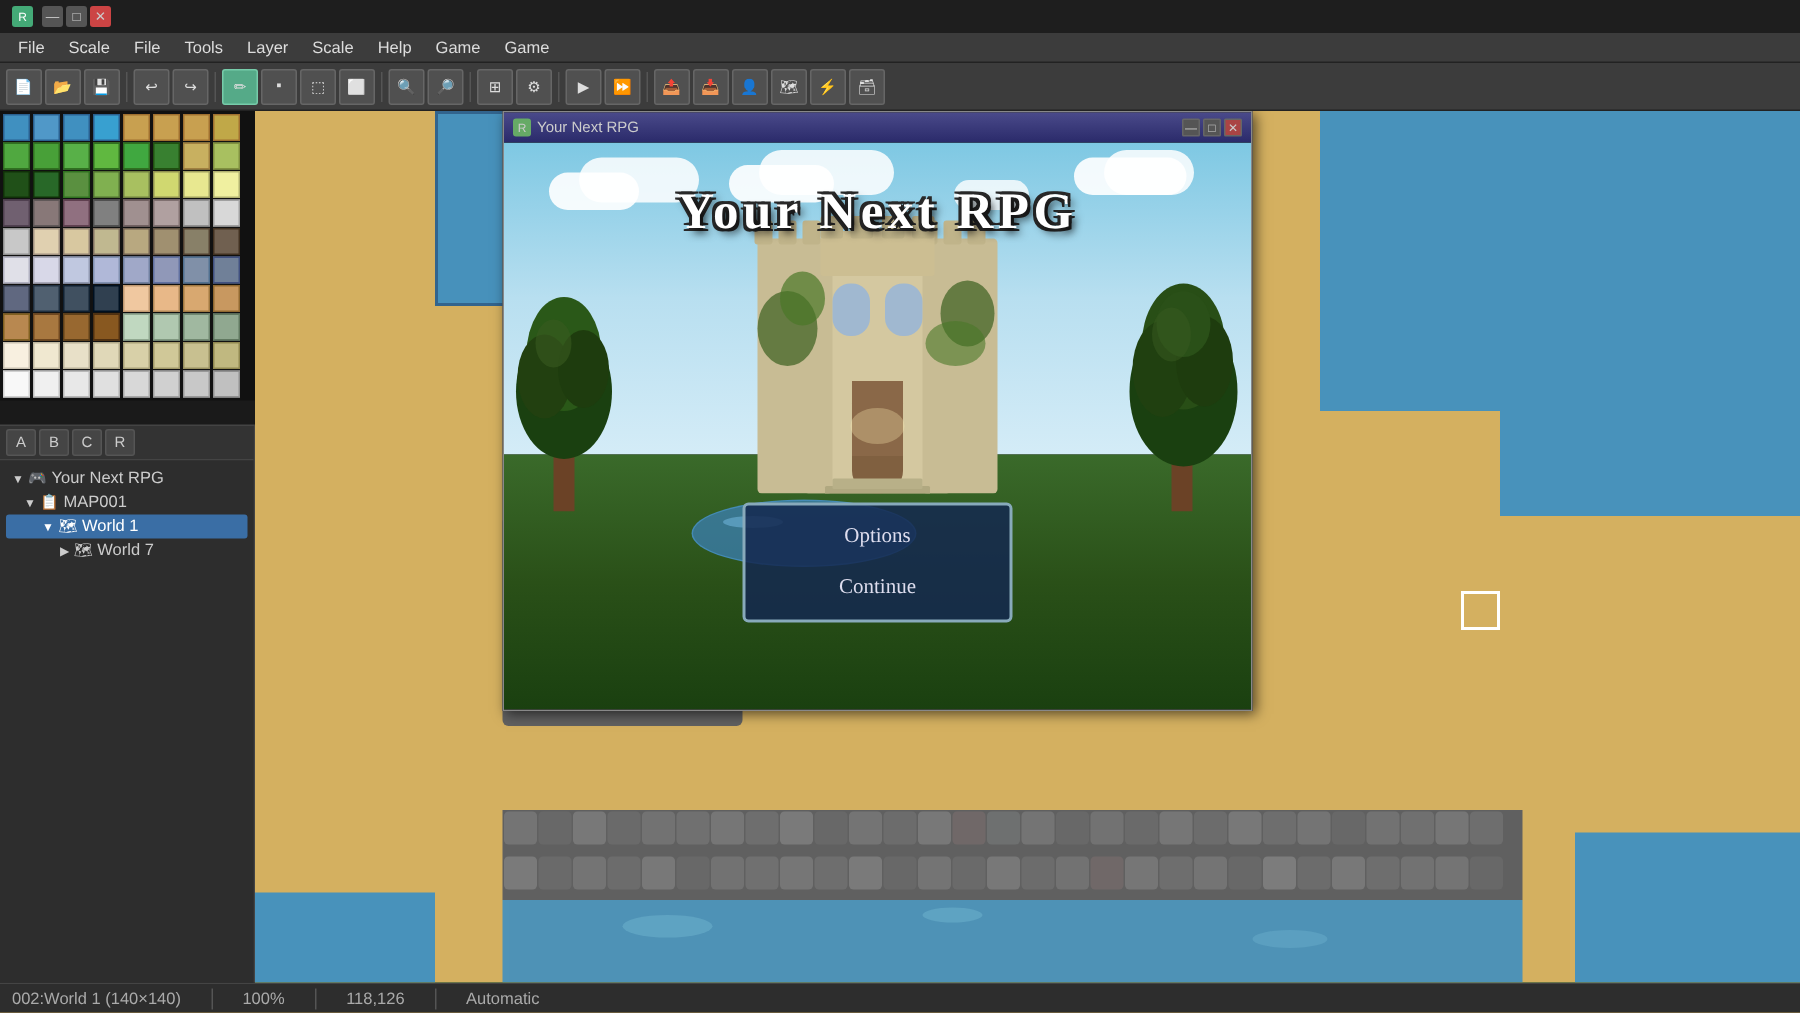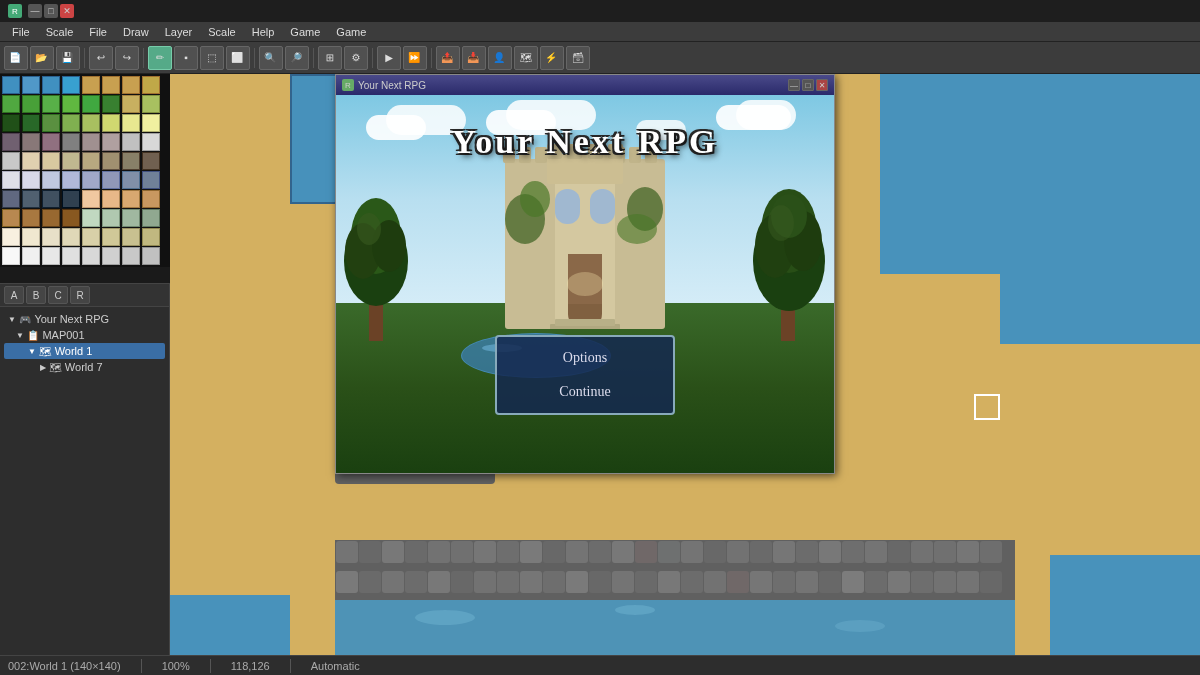--- a/index.html
+++ b/index.html
@@ -309,21 +309,21 @@
     <div class="win-btn">—</div>
     <div class="win-btn">□</div>
     <div class="win-btn close">✕</div>
   </div>
 </div>
 
 <div id="menu-bar">
   <div class="menu-item">File</div>
   <div class="menu-item">Scale</div>
   <div class="menu-item">File</div>
-  <div class="menu-item">Draw</div>
+  <div class="menu-item">Tools</div>
   <div class="menu-item">Layer</div>
   <div class="menu-item">Scale</div>
   <div class="menu-item">Help</div>
   <div class="menu-item">Game</div>
   <div class="menu-item">Game</div>
 </div>
 
 <div id="toolbar">
   <div class="tool-btn">📄</div>
   <div class="tool-btn">📂</div>

